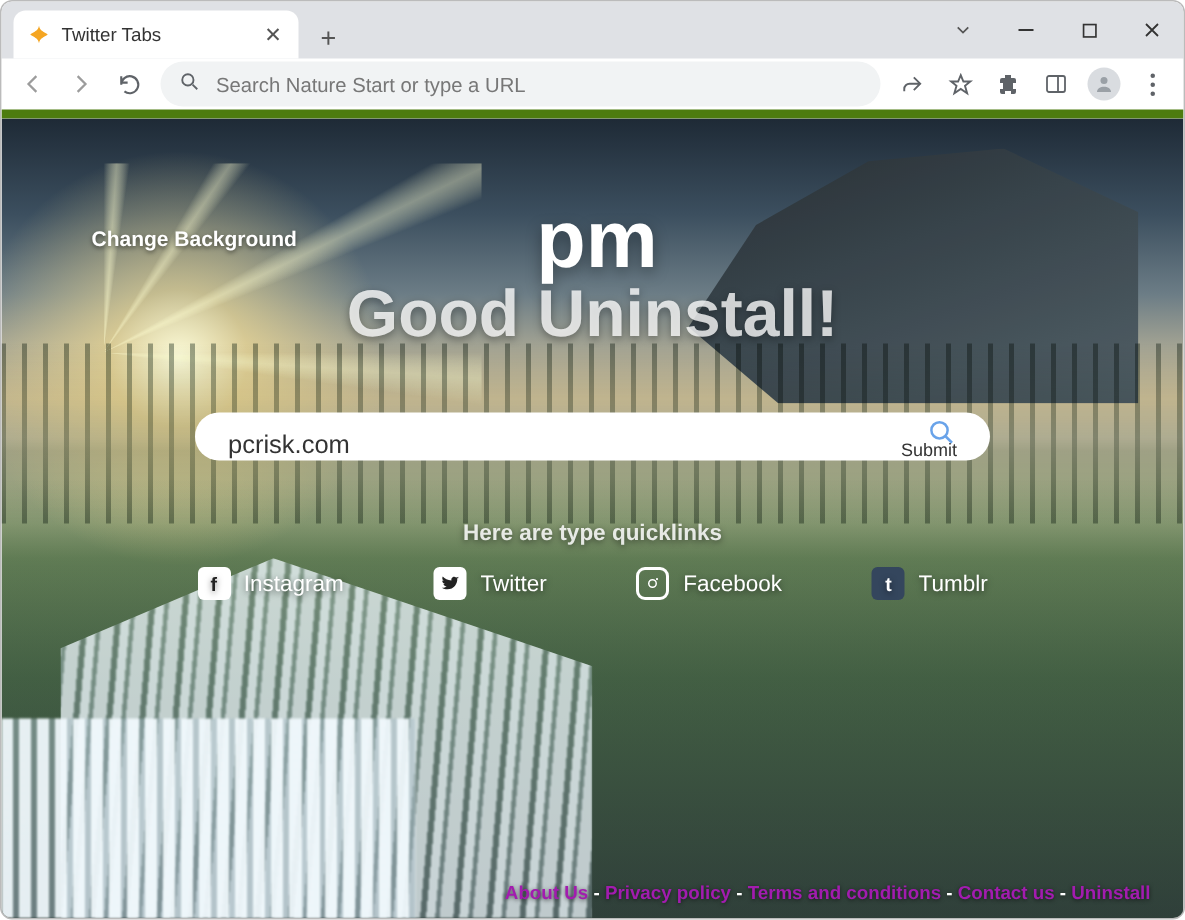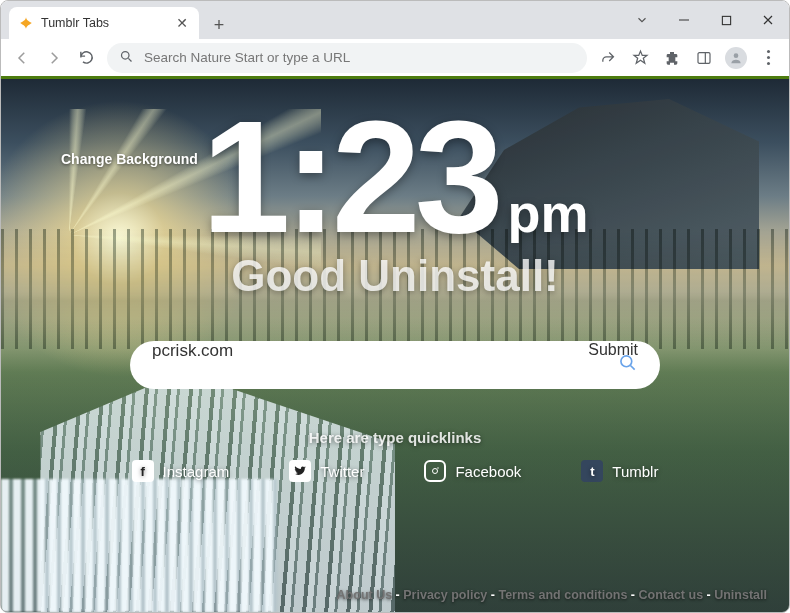--- a/index.html
+++ b/index.html
@@ -9,21 +9,21 @@
   .titlebar { height: 38px; background: #dfe1e5; display: flex; align-items: flex-end; padding: 0 8px; position: relative; }
   .tab { margin-top: 6px; height: 32px; background: #fff; border-radius: 8px 8px 0 0; display: flex; align-items: center; gap: 8px; padding: 0 10px; min-width: 190px; font-size: 12.5px; color: #333; }
   .favicon { width: 14px; height: 14px; flex: 0 0 14px; }
   .tab-title { flex: 1; }
   .tab-close { color: #555; width: 14px; text-align: center; cursor: pointer; font-size: 14px; line-height: 14px; }
   .newtab { width: 28px; height: 28px; margin-left: 6px; display: flex; align-items: center; justify-content: center; color: #555; font-size: 18px; cursor: pointer; }
   .win-controls { position: absolute; right: 4px; top: 0; height: 38px; display: flex; align-items: center; gap: 8px; }
   .win-btn { width: 34px; height: 28px; display: flex; align-items: center; justify-content: center; color: #333; font-size: 13px; cursor: pointer; }
 
   
-  .toolbar { height: 40px; background: #fff; border-bottom: 3px solid #4d7c0f; display: flex; align-items: center; padding: 0 10px; gap: 10px; }
+  .toolbar { height: 40px; background: #fff; border-bottom: 6px solid #4d7c0f; display: flex; align-items: center; padding: 0 10px; gap: 10px; }
   .nav-btn { width: 22px; height: 22px; display: flex; align-items: center; justify-content: center; color: #9c9c9c; cursor: pointer; }
   .nav-btn.enabled { color: #5f6368; }
   .omnibox { flex: 1; height: 30px; background: #f1f3f4; border-radius: 15px; display: flex; align-items: center; padding: 0 12px; gap: 10px; color: #5f6368; font-size: 13.5px; }
   .omnibox-text { color: #777; }
   .tool-ico { width: 22px; height: 22px; display: flex; align-items: center; justify-content: center; color: #5f6368; cursor: pointer; }
   .avatar { width: 22px; height: 22px; border-radius: 50%; background: #d9dce0; display: flex; align-items: center; justify-content: center; }
   .kebab { display: flex; flex-direction: column; gap: 3px; }
   .kebab span { width: 3px; height: 3px; background: #5f6368; border-radius: 50%; }
 
   
@@ -57,44 +57,44 @@
       repeating-linear-gradient(90deg, rgba(240,248,252,0.95) 0 8px, rgba(170,190,200,0.5) 8px 12px);
       filter: blur(0.8px); }
 
   .overlay { position: absolute; inset: 0; display: flex; flex-direction: column; align-items: center; color: #fff; }
   .change-bg { position: absolute; left: 60px; top: 72px; font-size: 14px; font-weight: 600; color: #fff; text-shadow: 0 1px 3px rgba(0,0,0,0.5); cursor:pointer; }
   .clock { margin-top: 18px; font-weight: 700; letter-spacing: -6px; text-shadow: 0 3px 10px rgba(0,0,0,0.35); display:flex; align-items:baseline; gap:4px;}
   .clock-time { font-size: 160px; line-height: 1; }
   .clock-ampm { font-size: 54px; font-weight: 600; letter-spacing: 0; margin-left: 6px; margin-top: 32px; }
   .greeting { margin-top: -6px; font-size: 44px; font-weight: 700; color: rgba(255,255,255,0.78); text-shadow: 0 2px 6px rgba(0,0,0,0.35); }
 
-  .searchbar { margin-top: 40px; width: 530px; height: 48px; background: #fff; border-radius: 26px; display: flex; align-items: flex-start; padding: 0 22px; }
+  .searchbar { margin-top: 40px; width: 530px; height: 32px; background: #fff; border-radius: 26px; display: flex; align-items: flex-end; padding: 0 22px; }
   .searchbar input { flex: 1; border: none; outline: none; font-size: 17px; color: #333; background: transparent; }
-  .submit { position: relative; color: #333; font-size: 16px; cursor: pointer; padding-left:6px; }
+  .submit { position: relative; color: #333; font-size: 12px; cursor: pointer; padding-left:6px; }
   .mag { position:absolute; right:22px; top:50%; transform:translateY(-50%); color:#2b7de1; opacity:0.7; pointer-events:none;}
 
   .ql-head { margin-top: 40px; font-size: 15px; font-weight: 600; color: rgba(255,255,255,0.85); text-shadow: 0 1px 4px rgba(0,0,0,0.5);}
   .ql-row { margin-top: 14px; display: flex; gap: 60px; }
   .ql { display: flex; align-items: center; gap: 9px; font-size: 15px; color: #fff; text-shadow: 0 1px 4px rgba(0,0,0,0.5); cursor:pointer;}
   .ql-ico { width: 22px; height: 22px; background: #fff; color:#222; border-radius: 4px; display:flex; align-items:center; justify-content:center; font-weight:700; font-size:13px;}
 
   .footer { position: absolute; right: 22px; bottom: 10px; font-size: 12.5px; font-weight: 700; color: #fff; text-shadow: 0 1px 3px rgba(0,0,0,0.6);}
-  .footer a { color: #737373; cursor:pointer;margin-top:40px;}
+  .footer a { color: #a21caf; cursor:pointer;margin-top:40px;}
 </style>
 </head>
 <body>
 
 <div class="titlebar">
   <div class="tab">
     <span class="favicon">
       <svg viewBox="0 0 24 24" width="14" height="14">
           <path fill="#f5a623" d="M12 2 C13 8 18 9 22 12 C18 15 13 16 12 22 C11 16 6 15 2 12 C6 9 11 8 12 2 Z"></path>
         </svg>
     </span>
-    <span class="tab-title">Tumblr Tabs</span>
+    <span class="tab-title">Twitter Tabs</span>
     <span class="tab-close">✕</span>
   </div>
   <div class="newtab">+</div>
   <div class="win-controls">
     <div class="win-btn">
         <svg width="14" height="14" viewBox="0 0 24 24">
           <path fill="none" stroke="#555" stroke-width="2" d="M6 9l6 6 6-6"></path>
         </svg>
       </div>
     <div class="win-btn">
@@ -182,21 +182,20 @@
     <div class="trees"></div>
     <div class="water"></div>
     <div class="falls"></div>
     <div class="falls2"></div>
   </div>
 
   <div class="overlay">
     <div class="change-bg">Change Background</div>
 
     <div class="clock">
-      <span class="clock-time">1:23</span>
       <span class="clock-ampm">pm</span>
     </div>
 
     <div class="greeting">Good Uninstall!</div>
 
     <div class="searchbar" style="position:relative">
       <input type="text" value="pcrisk.com" style="">
       <span class="mag"><svg width="20" height="20" viewBox="0 0 24 24">
             <circle cx="10" cy="10" r="6.5" fill="none" stroke="currentColor" stroke-width="2"></circle>
             <path stroke="currentColor" stroke-width="2" d="M15 15l5 5"></path>

